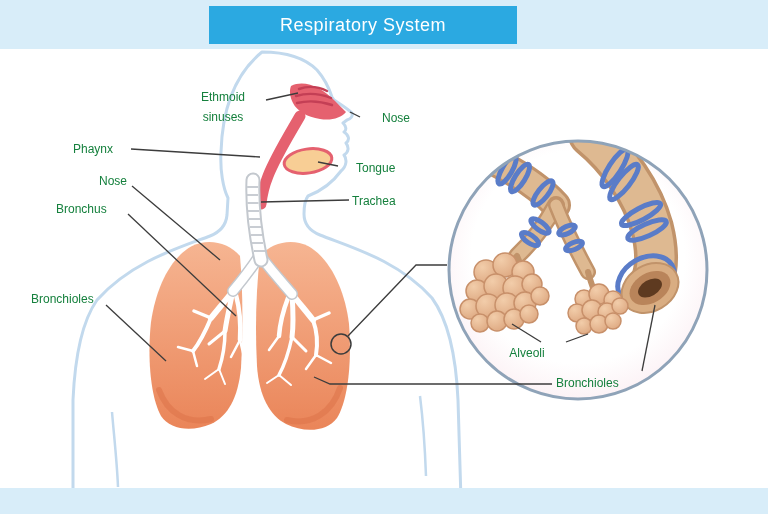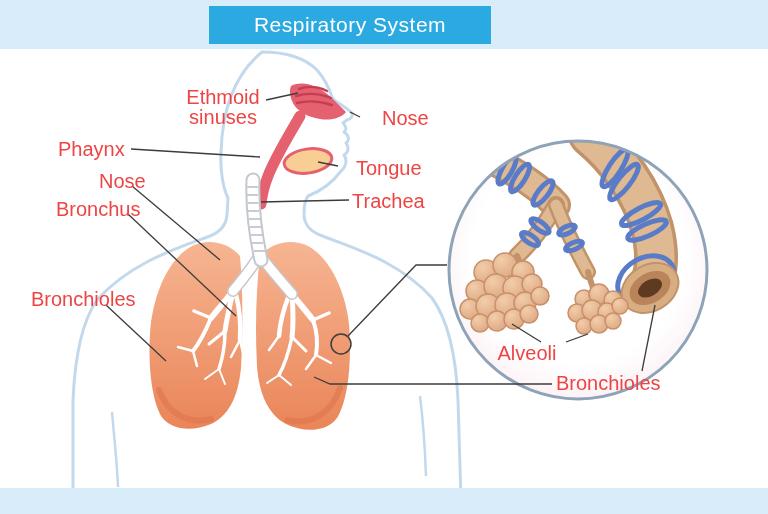--- a/index.html
+++ b/index.html
@@ -1,26 +1,26 @@
 <!DOCTYPE html>
 <html><head>
 <meta charset="utf-8">
 <style>
   * { margin:0; padding:0; box-sizing:border-box; }
   html,body { width:768px; height:514px; background:#ffffff; font-family:"Liberation Sans", sans-serif; }
   .stage { position:relative; width:768px; height:514px; overflow:hidden; background:#ffffff; }
   .stage > svg { position:absolute; left:0; top:0; }
   .banner {
-    position:absolute; left:209px; top:6px; width:282px; height:38px;
+    position:absolute; left:209px; top:6px; width:308px; height:38px;
     background:#2BA9E1; color:#ffffff; display:flex; align-items:center; justify-content:center;
-    font-size:21px; letter-spacing:0.5px;
+    font-size:18px; letter-spacing:0.5px;
   }
-  .lbl { position:absolute; color:#ef4444; font-size:20px; line-height:20px; white-space:nowrap; }
+  .lbl { position:absolute; color:#15803d; font-size:12px; line-height:20px; white-space:nowrap; }
   .lbl.center { text-align:center; white-space:normal; }
-  .lbl.right { text-align:left; }
+  .lbl.right { text-align:center; }
 </style>
 </head>
 <body>
 
 <div class="stage">
 
   <svg width="768" height="514" viewBox="0 0 768 514">
     <defs>
       <linearGradient id="lungGrad" x1="0" y1="0" x2="0" y2="1">
         <stop offset="0" stop-color="#F6B592"></stop>

